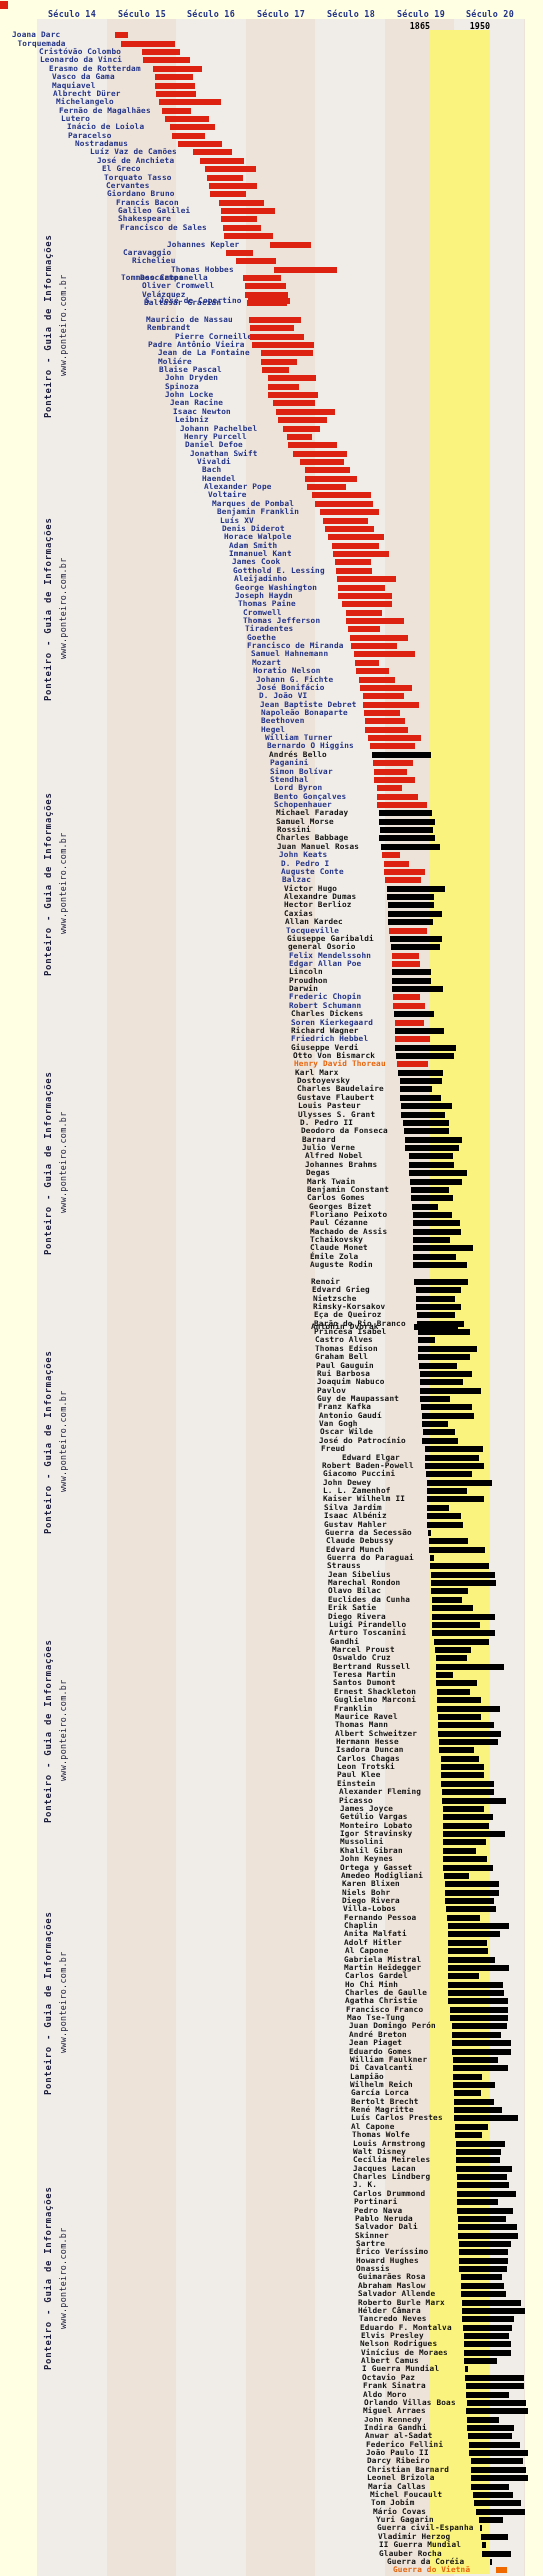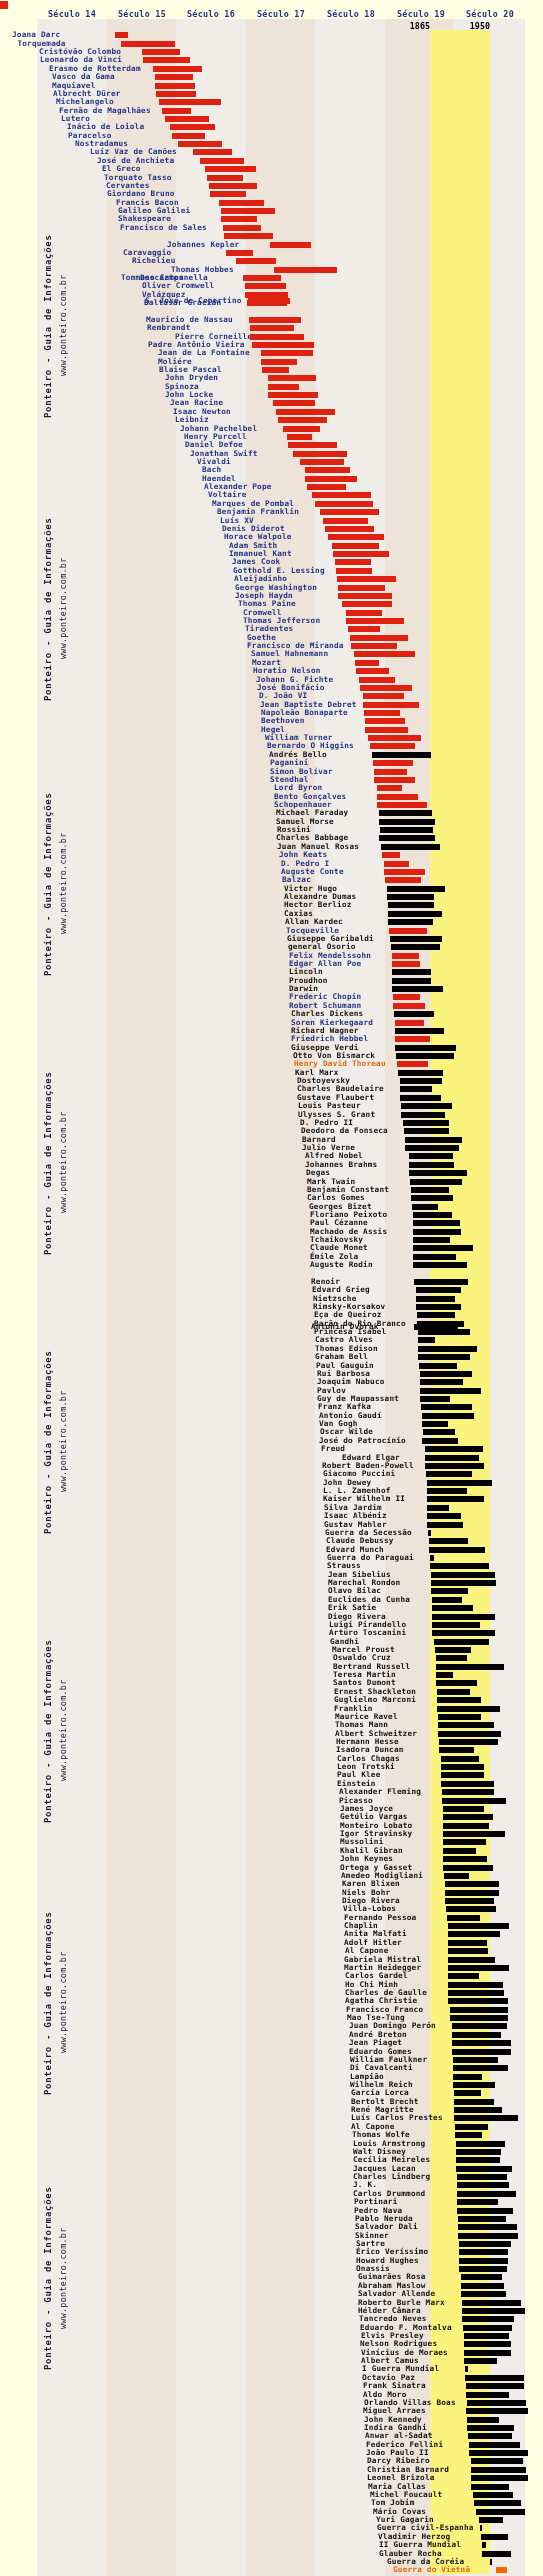--- a/index.html
+++ b/index.html
@@ -1181,21 +1181,21 @@
         <div class="bar bar-black" style="left: 466px; width: 43px;"></div>
       </div>
       <div class="row" style="top: 2399px;">
         <span class="nm nm-black" style="left: 364px;">Orlando Villas Boas</span>
         <div class="bar bar-black" style="left: 467px; width: 59px;"></div>
       </div>
       <div class="row" style="top: 2407px;">
         <span class="nm nm-black" style="left: 363px;">Miguel Arraes</span>
         <div class="bar bar-black" style="left: 466px; width: 62px;"></div>
       </div>
-      <div class="row" style="top: 2416px;">
+      <div class="row" style="top: 2416px; font-family: Liberation Mono, monospace;">
         <span class="nm nm-black" style="left: 364px;">John Kennedy</span>
         <div class="bar bar-black" style="left: 467px; width: 32px;"></div>
       </div>
       <div class="row" style="top: 2424px;">
         <span class="nm nm-black" style="left: 364px;">Indira Gandhi</span>
         <div class="bar bar-black" style="left: 467px; width: 47px;"></div>
       </div>
       <div class="row" style="top: 2432px;">
         <span class="nm nm-black" style="left: 365px;">Anwar al-Sadat</span>
         <div class="bar bar-black" style="left: 468px; width: 44px;"></div>

